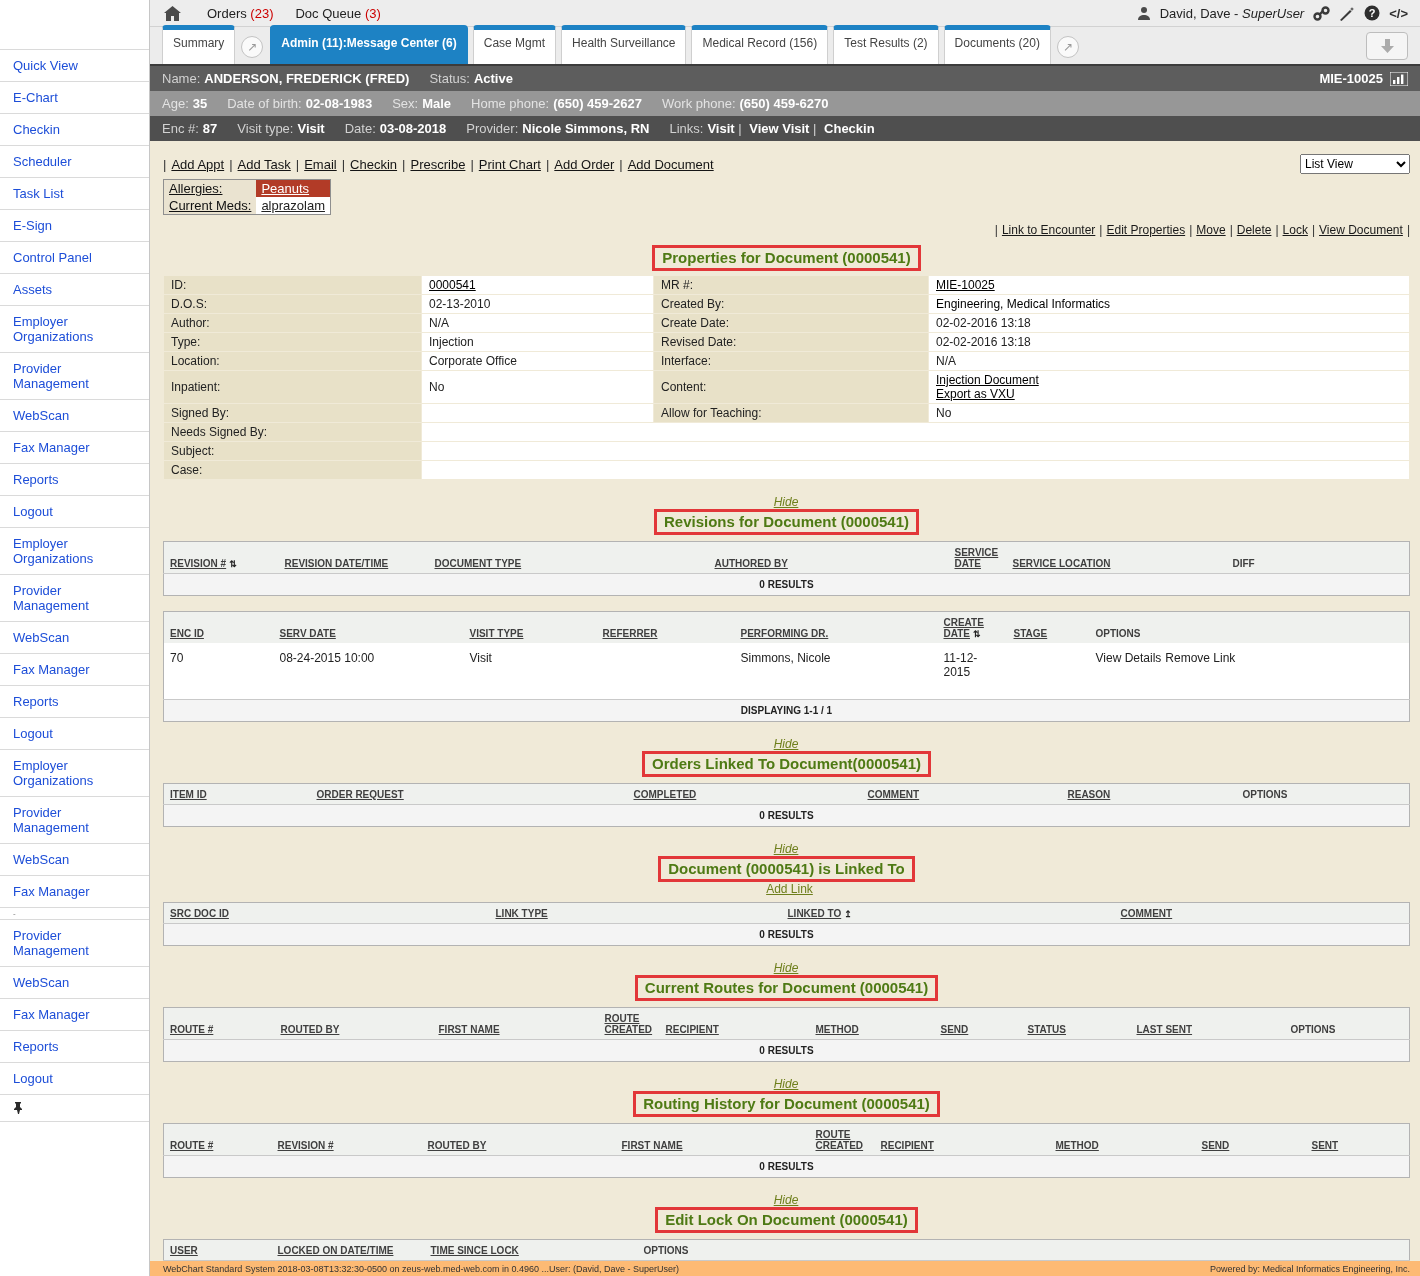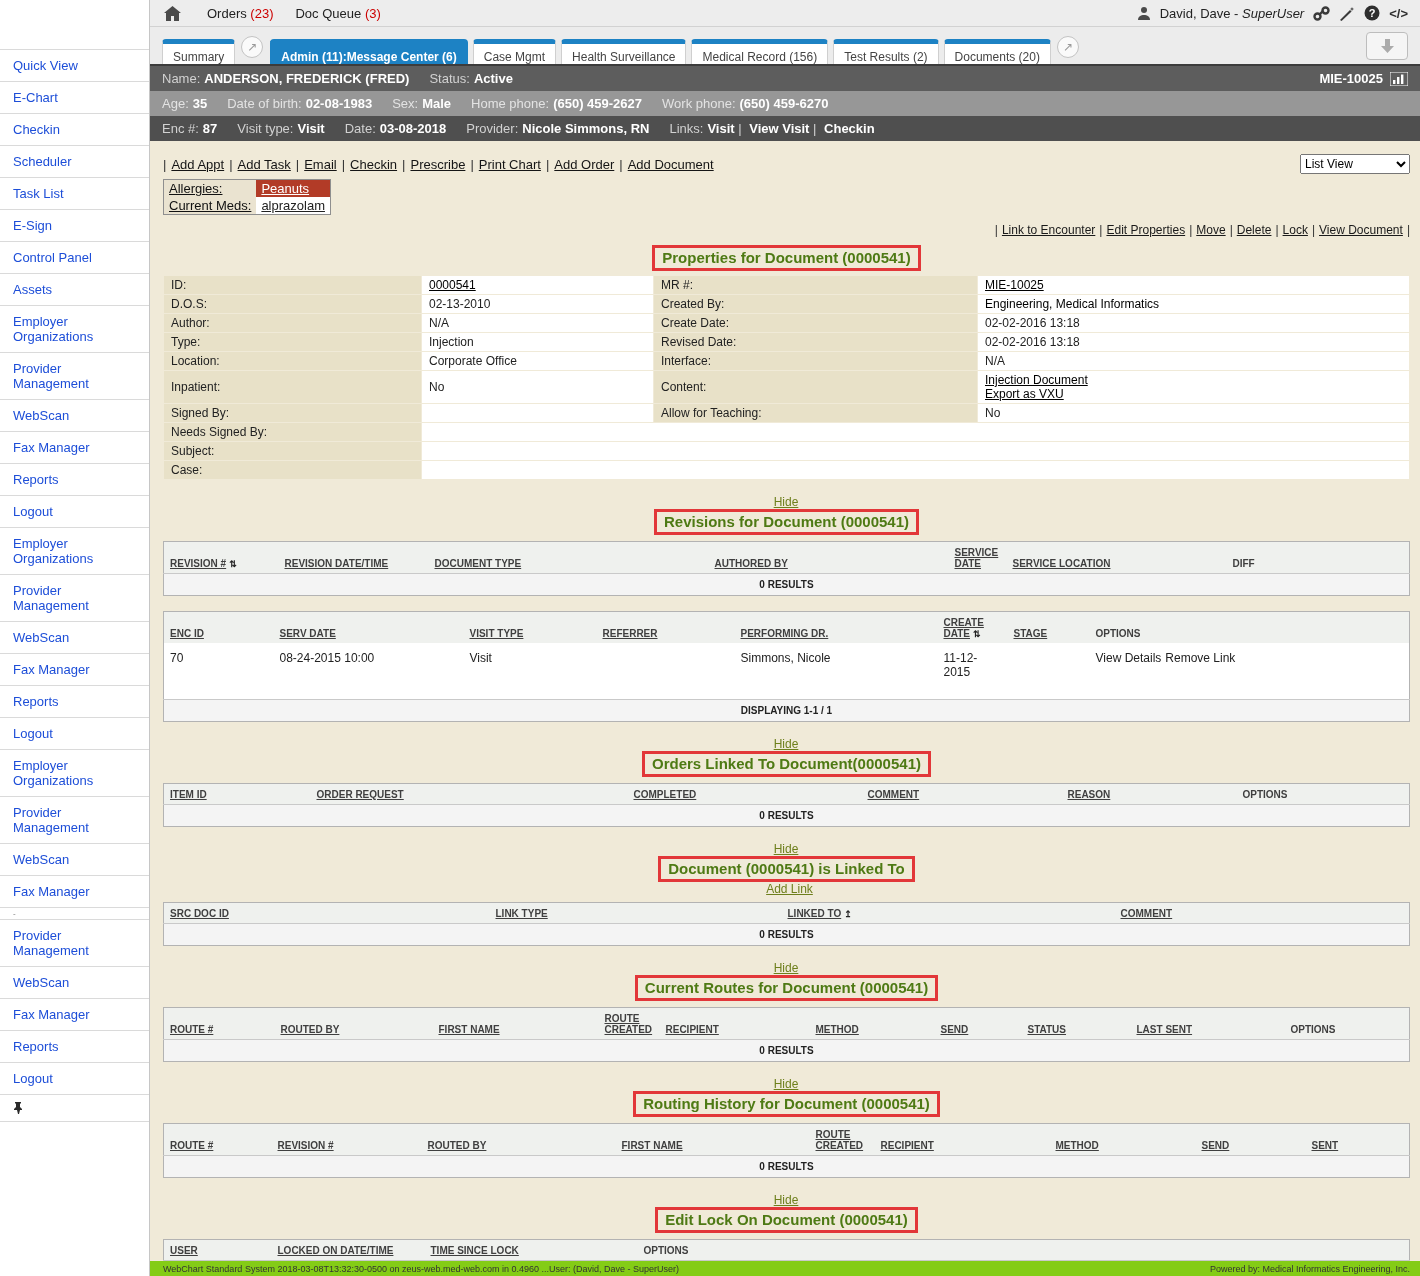--- a/index.html
+++ b/index.html
@@ -20,21 +20,21 @@
   .topbar { height:27px; background:#ededed; border-bottom:1px solid #d2d2d2; display:flex; align-items:center; padding:0 12px 0 14px; font-size:13px; color:#222; }
   .topbar .tb-item { margin-right:22px; cursor:pointer; color:#222; }
   .topbar .count { color:#c00; }
   .topbar .right { margin-left:auto; display:flex; align-items:center; gap:9px; }
   .topbar .user { font-size:13px; color:#222; }
   .topbar .user i { font-style:italic; }
   .icon-btn { display:inline-flex; align-items:center; justify-content:center; cursor:pointer; }
 
   .tabrow { height:39px; background:#ececec; display:flex; align-items:flex-end; padding:0 12px 0 12px; border-bottom:2px solid #3c3c3c; }
   .tabs-strip { display:flex; align-items:flex-end; }
-  .tab { background:#fff; border:1px solid #cfcfcf; border-bottom:none; border-top:5px solid #1d82c4; border-radius:4px 4px 0 0; padding:6px 10px 0; font-size:12px; color:#444; margin-right:5px; white-space:nowrap; cursor:pointer; }
+  .tab { background:#fff; border:1px solid #cfcfcf; border-bottom:none; border-top:5px solid #1d82c4; border-radius:4px 4px 0 0; padding:6px 10px 14px; font-size:12px; color:#444; margin-right:5px; white-space:nowrap; cursor:pointer; }
   .tab.active { background:#1d82c4; border-color:#1d82c4; color:#fff; font-weight:bold; }
   .circle-btn { width:22px; height:22px; min-width:22px; border:1px solid #c3c3c3; border-radius:50%; background:#fafafa; color:#9a9a9a; font-size:12px; display:flex; align-items:center; justify-content:center; margin:0 7px 6px 1px; cursor:pointer; }
   .dl-btn { margin-left:auto; width:42px; height:28px; border:1px solid #bdbdbd; border-radius:4px; background:#f5f5f5; display:flex; align-items:center; justify-content:center; align-self:center; cursor:pointer; }
 
   .pbar { display:flex; align-items:center; padding:0 12px; font-size:13px; white-space:nowrap; }
   .pbar .grp { margin-right:20px; }
   .pbar .lbl { color:#d2d2d2; margin-right:4px; }
   .pbar .val { color:#fff; font-weight:bold; }
   .pbar a.val { text-decoration:none; }
   .p1 { height:25px; background:#5d5d5d; }
@@ -59,44 +59,44 @@
   .al-red a { color:#fff; }
   .al-white a { color:#222; }
 
   .docactions { text-align:right; font-size:12px; margin-top:4px; color:#333; }
   .docactions a { color:#1a1a1a; margin:0 4px; }
 
   .fieldset { margin-top:15px; }
   .fieldset.first { margin-top:8px; }
   .legend { display:flex; align-items:center; font-size:12px;flex-direction:column; }
   .legend .line { flex:1; border-top:1px solid #9a9a9a; margin-left:8px; }
-  .hide-link { color:#6e7f1c; text-decoration:underline; margin-right:1px; white-space:nowrap; cursor:pointer; }
+  .hide-link { color:#6e7f1c; text-decoration:underline; margin-right:1px; white-space:nowrap; cursor:pointer;font-style:italic; }
   .extra-link { color:#6e7f1c; margin-left:6px; white-space:nowrap; cursor:pointer; }
   .extra-link a, a.extra-link { color:#6e7f1c; text-decoration:underline; }
   .sec-title { color:#4e7a14; font-weight:bold; font-size:15px; white-space:nowrap; }
   .redbox { border:3px solid #e23739; padding:1px 7px 2px; display:inline-block; background:transparent; }
 
   .sec-table { width:100%; border-collapse:collapse; background:#fff; border:1px solid #b3b3b3; margin-top:5px; }
   .sec-table th { background:#eff1ee; text-align:left; font-size:10px; color:#3f3f3f; font-weight:bold; padding:5px 6px 4px; vertical-align:bottom; white-space:pre-line; }
   .sec-table th .u { text-decoration:underline; cursor:pointer; }
   .sec-table th .sort { text-decoration:none; font-size:9px; margin-left:3px; color:#222; }
   .sec-table td { font-size:12px; color:#222; padding:6px; }
   .sec-table .data-row td { vertical-align:top; padding:8px 6px 20px; }
   .sec-table .data-row a { color:#222; text-decoration:none; margin-right:4px; }
   .sec-table .results-row td { background:#f4f4f4; border-top:1px solid #c9c9c9; text-align:center; font-size:10px; font-weight:bold; color:#222; padding:5px; }
 
   .prop-table { width:100%; border-collapse:collapse; background:#fff; border:1px solid #c9c2ab; margin-top:3px; font-size:12px; color:#222; }
   .prop-table td { padding:2px 7px; height:19px; border:1px solid #f0ead8; }
   .prop-table td.pl  { background:#e8e1c8; width:258px; }
   .prop-table td.pv  { background:#fff;   width:232px; }
-  .prop-table td.pl2 { background:#e8e1c8; width:324px; }
+  .prop-table td.pl2 { background:#e8e1c8; width:275px; }
   .prop-table td.pv2 { background:#fff; }
   .prop-table a { color:#000000; }
 
-  .footer { height:15px; background:#84cc16; display:flex; justify-content:space-between; align-items:center; font-size:9px; color:#333; padding:0 10px 0 13px; }
+  .footer { height:15px; background:#fdba74; display:flex; justify-content:space-between; align-items:center; font-size:9px; color:#333; padding:0 10px 0 13px; }
 
   a { cursor:pointer; }
   svg { display:block; }
 </style>
 </head>
 <body>
 
 <div class="app">
 
   <div class="sidebar">

